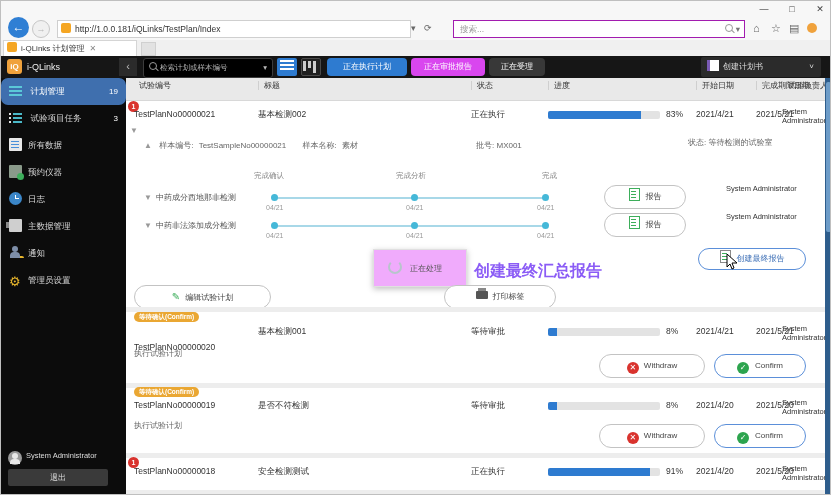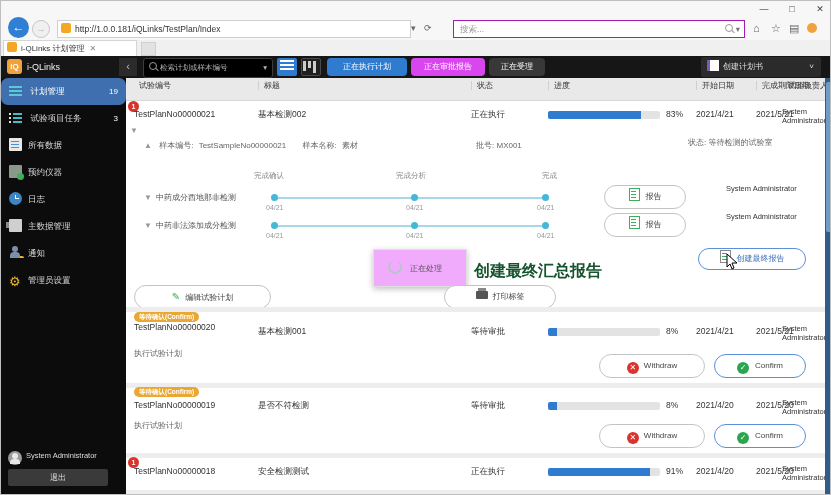--- a/index.html
+++ b/index.html
@@ -91,21 +91,21 @@
   .xls-ico::after{content:"";position:absolute;left:1px;top:2px;width:5px;height:1px;background:#3dae5b;box-shadow:0 3px 0 #3dae5b,0 6px 0 #3dae5b;}
   .final-pill{left:572px;top:170px;width:106px;height:20px;border:1px solid #5b8fd9;border-radius:12px;background:#fff;color:#3a6db5;font-size:8px;line-height:20px;text-align:center;white-space:nowrap;}
   .action-pill{top:207px;height:22px;line-height:22px;}
   .pencil-ico{color:#3dae5b;font-size:10px;margin-right:5px;}
   .stopx{display:inline-block;width:12px;height:12px;border-radius:50%;background:#d9332e;color:#fff;font-size:8px;line-height:12px;text-align:center;margin-right:5px;vertical-align:-2px;}
   .printer-ico{display:inline-block;width:12px;height:8px;background:#555;border-radius:1px;margin-right:5px;position:relative;vertical-align:0px;}
   .printer-ico::before{content:"";position:absolute;left:2px;top:-3px;width:8px;height:3px;background:#888;}
   .toast{left:247px;top:171px;width:92px;height:36px;background:#f0abfc;border:1px solid #e0e0e0;box-shadow:0 2px 6px rgba(0,0,0,.25);}
   .spinner{position:absolute;left:14px;top:10px;width:14px;height:14px;border:2px solid #b8c4cc;border-top-color:transparent;border-radius:50%;box-sizing:border-box;}
   .toast-text{position:absolute;left:36px;top:13px;font-size:8px;color:#555;white-space:nowrap;}
-  .annotation{left:348px;top:183px;font-size:16px;font-weight:bold;color:#14532d;white-space:nowrap;}
+  .annotation{left:348px;top:183px;font-size:16px;font-weight:bold;color:#8b5cf6;white-space:nowrap;}
   .divider{left:0;width:699px;height:5px;background:#ededed;}
   .orange-tag{height:10px;background:#eaa733;border-radius:5px;color:#fff;font-size:6.5px;line-height:10px;padding:0 5px;font-weight:bold;white-space:nowrap;}
   .wd-pill{width:104px;height:22px;line-height:22px;}
   .cf-pill{width:90px;height:22px;line-height:22px;border:1px solid #5b8fd9;}
   .ok-ico{display:inline-block;width:12px;height:12px;border-radius:50%;background:#2da44e;color:#fff;font-size:8px;line-height:12px;text-align:center;margin-right:6px;vertical-align:-2px;}
   .scrollbar{left:824px;top:77px;width:7px;height:418px;background:#2e5d8c;}
   .scroll-thumb{position:absolute;left:1px;top:4px;width:5px;height:150px;background:#6d9cc8;border-radius:2px;}
   .cursor-svg{left:600px;top:176px;width:12px;height:16px;}
 </style>
 </head>
@@ -292,21 +292,21 @@
     <div class="abs pill action-pill" style="left:8px;width:135px;">
       <span class="pencil-ico">✎</span><span>编辑试验计划</span>
     </div>
     <div class="abs pill action-pill" style="left:318px;width:110px;">
       <span class="printer-ico"></span><span>打印标签</span>
     </div>
 
     <div class="abs divider" style="top:229px;"></div>
 
     <div class="abs orange-tag" style="left:8px;top:234px;">等待确认(Confirm)</div>
-    <div class="abs cell c-no" style="top:244px;">TestPlanNo00000020</div>
+    <div class="abs cell c-no" style="top:264px;">TestPlanNo00000020</div>
     <div class="abs cell c-title" style="top:248px;">基本检测001</div>
     <div class="abs cell c-status" style="top:248px;">等待审批</div>
     <div class="abs pbar c-bar" style="top:250px;">
         <div class="pfill" style="width: 8%;"></div>
       </div>
     <div class="abs cell c-pct" style="top:248px;">8%</div>
     <div class="abs cell c-start" style="top:248px;">2021/4/21</div>
     <div class="abs cell c-due" style="top:248px;">2021/5/21</div>
     <div class="abs owner c-owner" style="top:246px;">System Administrator</div>
     <div class="abs gray-text" style="left:8px;top:270px;">执行试验计划</div>

